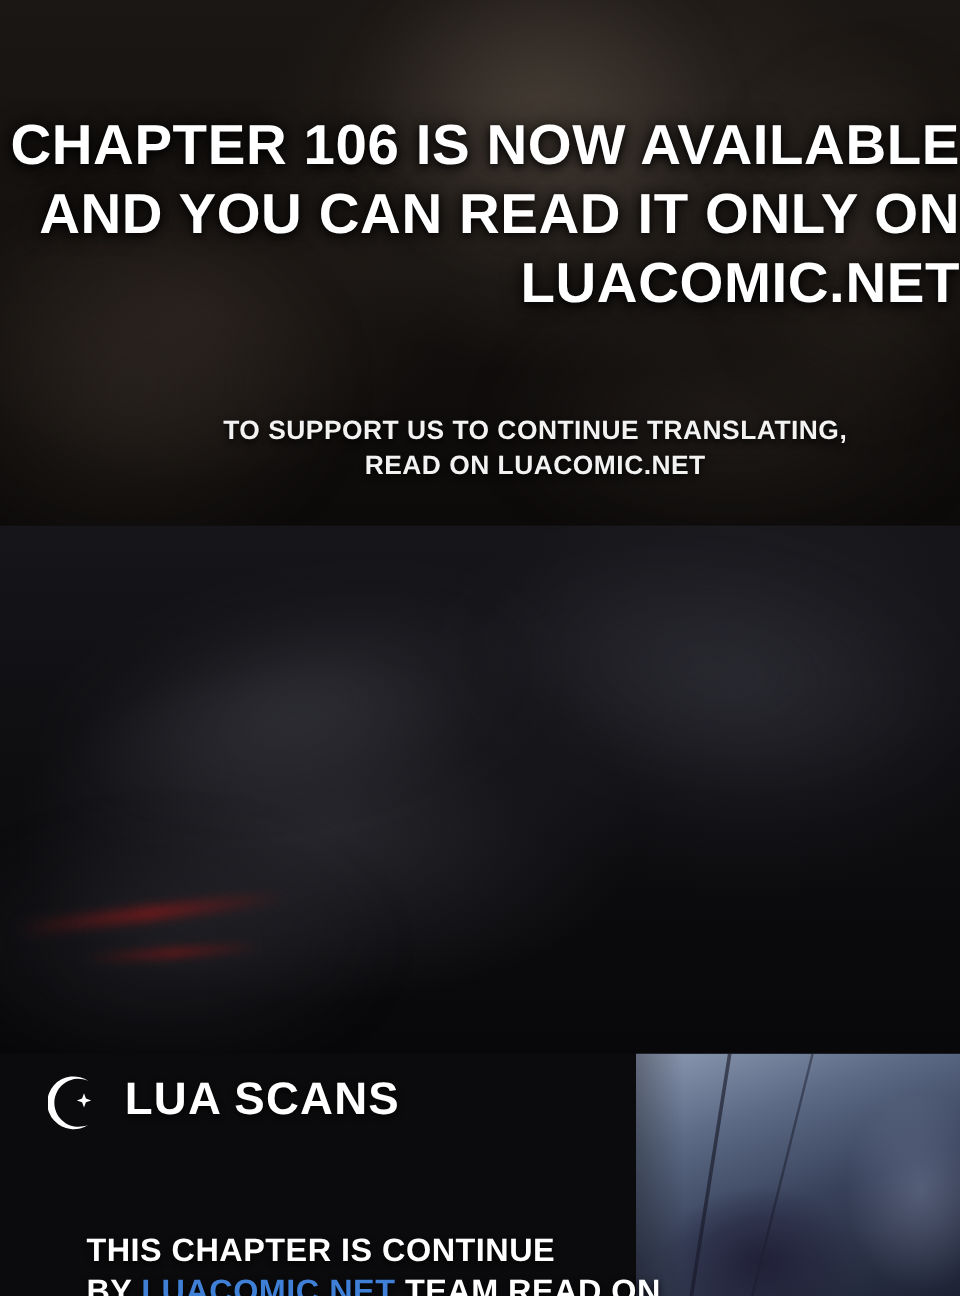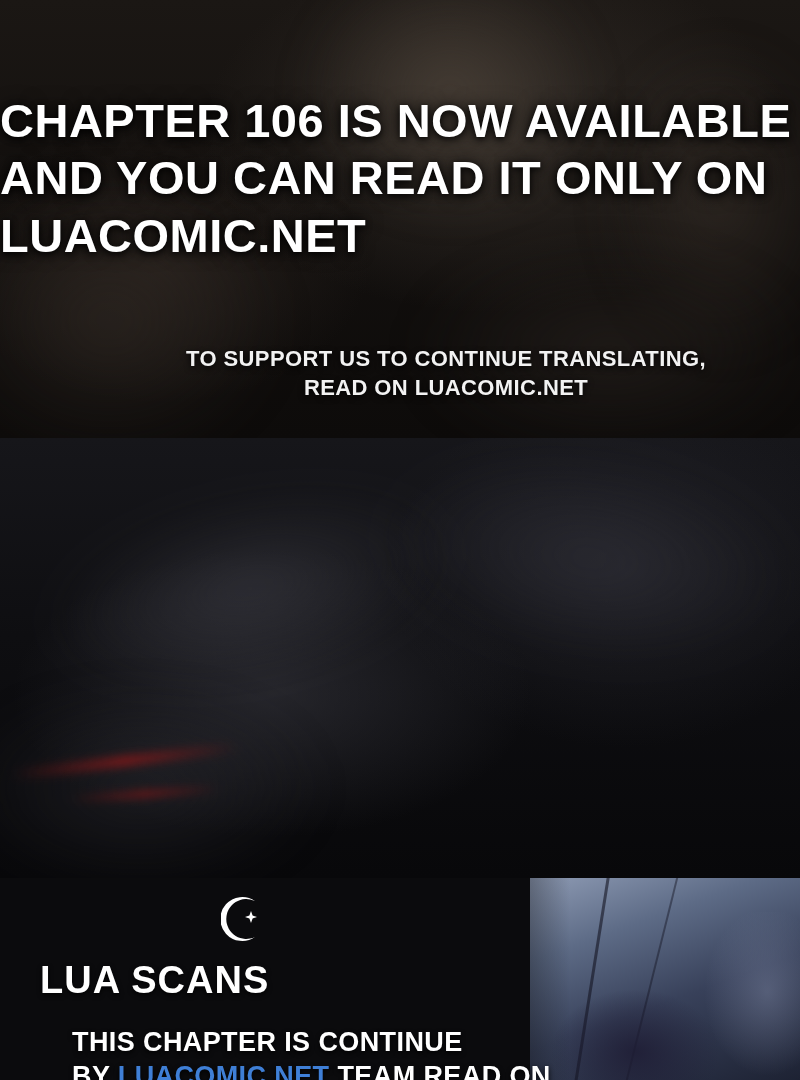--- a/index.html
+++ b/index.html
@@ -59,21 +59,21 @@
     left: 420px; top: 250px;
     width: 380px; height: 200px;
     background: radial-gradient(ellipse at center, rgba(44,38,34,0.55), rgba(0,0,0,0) 74%);
     filter: blur(20px);
   }
 
   .headline {
     position: absolute;
     left: 0; top: 92px;
     width: 800px;
-    text-align: left;
+    text-align: right;
     color: #ffffff;
     font-size: 47px;
     line-height: 1.22;
     font-weight: 700;
     letter-spacing: 0.5px;
     text-shadow: 0 2px 7px rgba(0,0,0,0.95), 0 0 18px rgba(0,0,0,0.8);
     font-family: "Liberation Sans", sans-serif;
   }
   .subline {
     position: absolute;
@@ -185,23 +185,22 @@
     position: absolute;
     right: 230px; top: 0;
     width: 120px; height: 202px;
     background: linear-gradient(90deg, rgba(11,11,13,1), rgba(11,11,13,0));
   }
 
   .brand {
     position: absolute;
     left: 40px; top: 895px;
     display: flex;
-    align-items: flex-end;
+    align-items: flex-start;
     gap: 16px;
-    flex-direction: column;
   }
   .moon-icon {
     position: relative;
     width: 48px; height: 48px;
     flex: 0 0 48px;
   }
   .moon-icon svg { display: block; }
   .brand-name {
     color: #ffffff;
     font-size: 38px;

